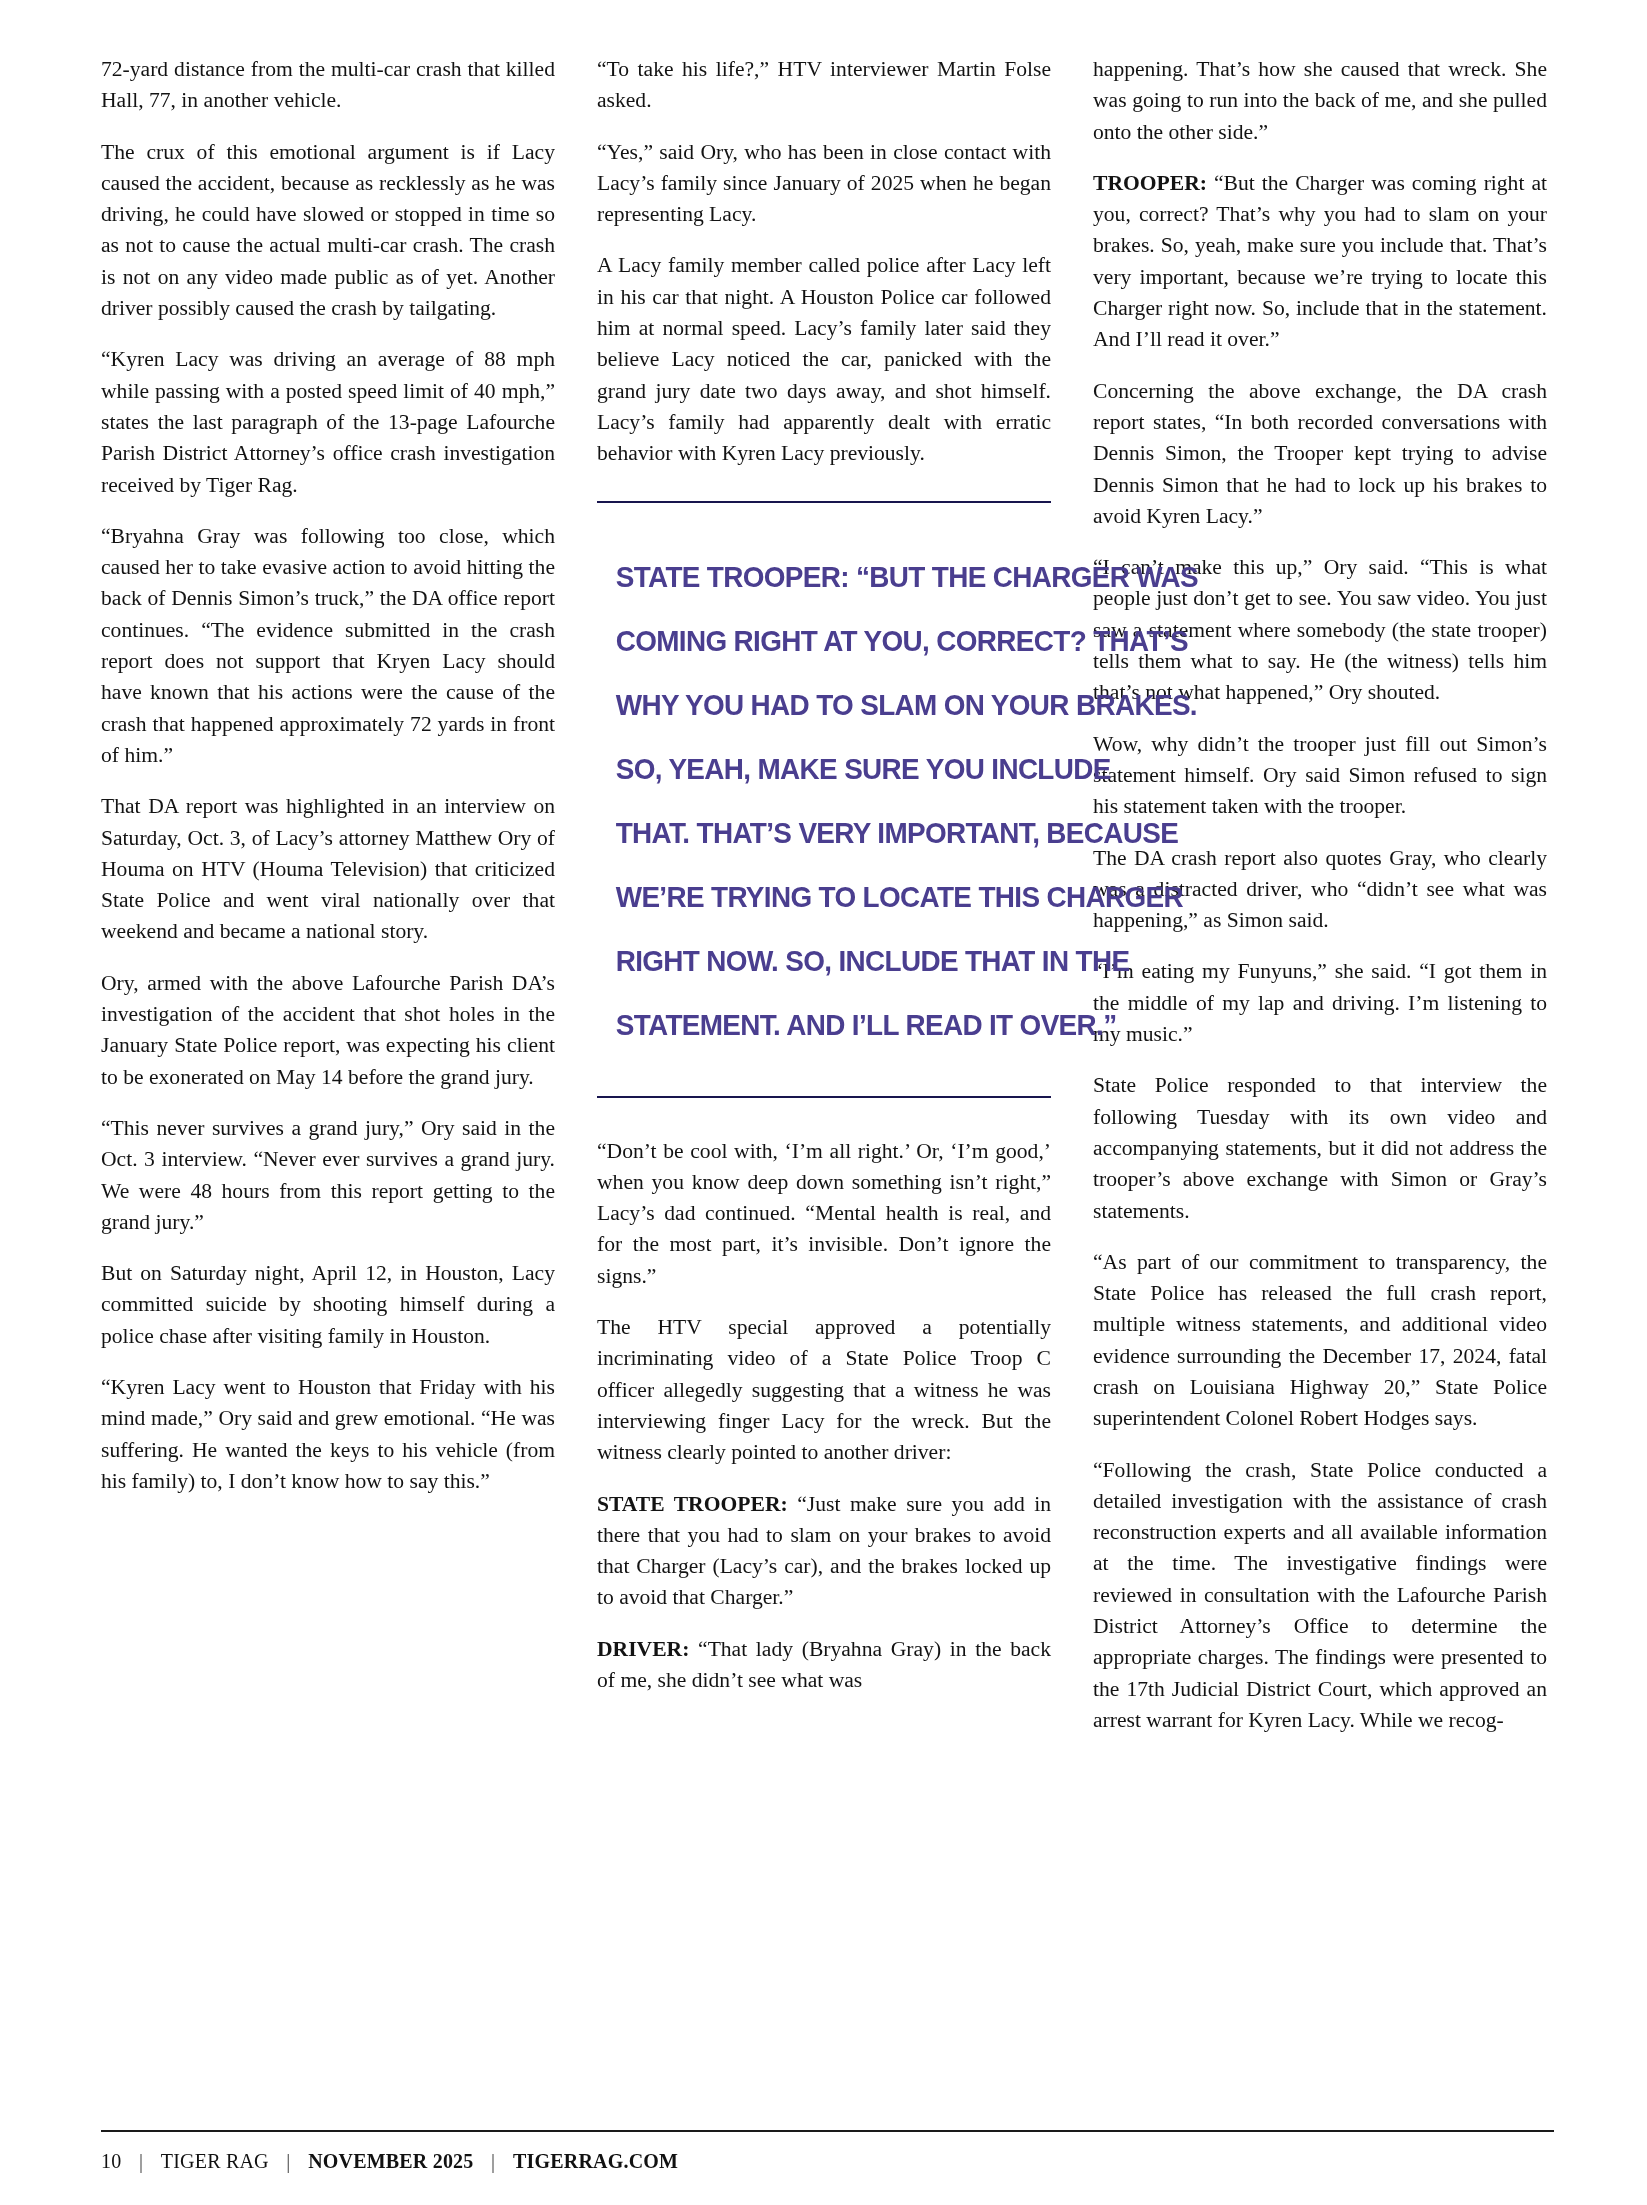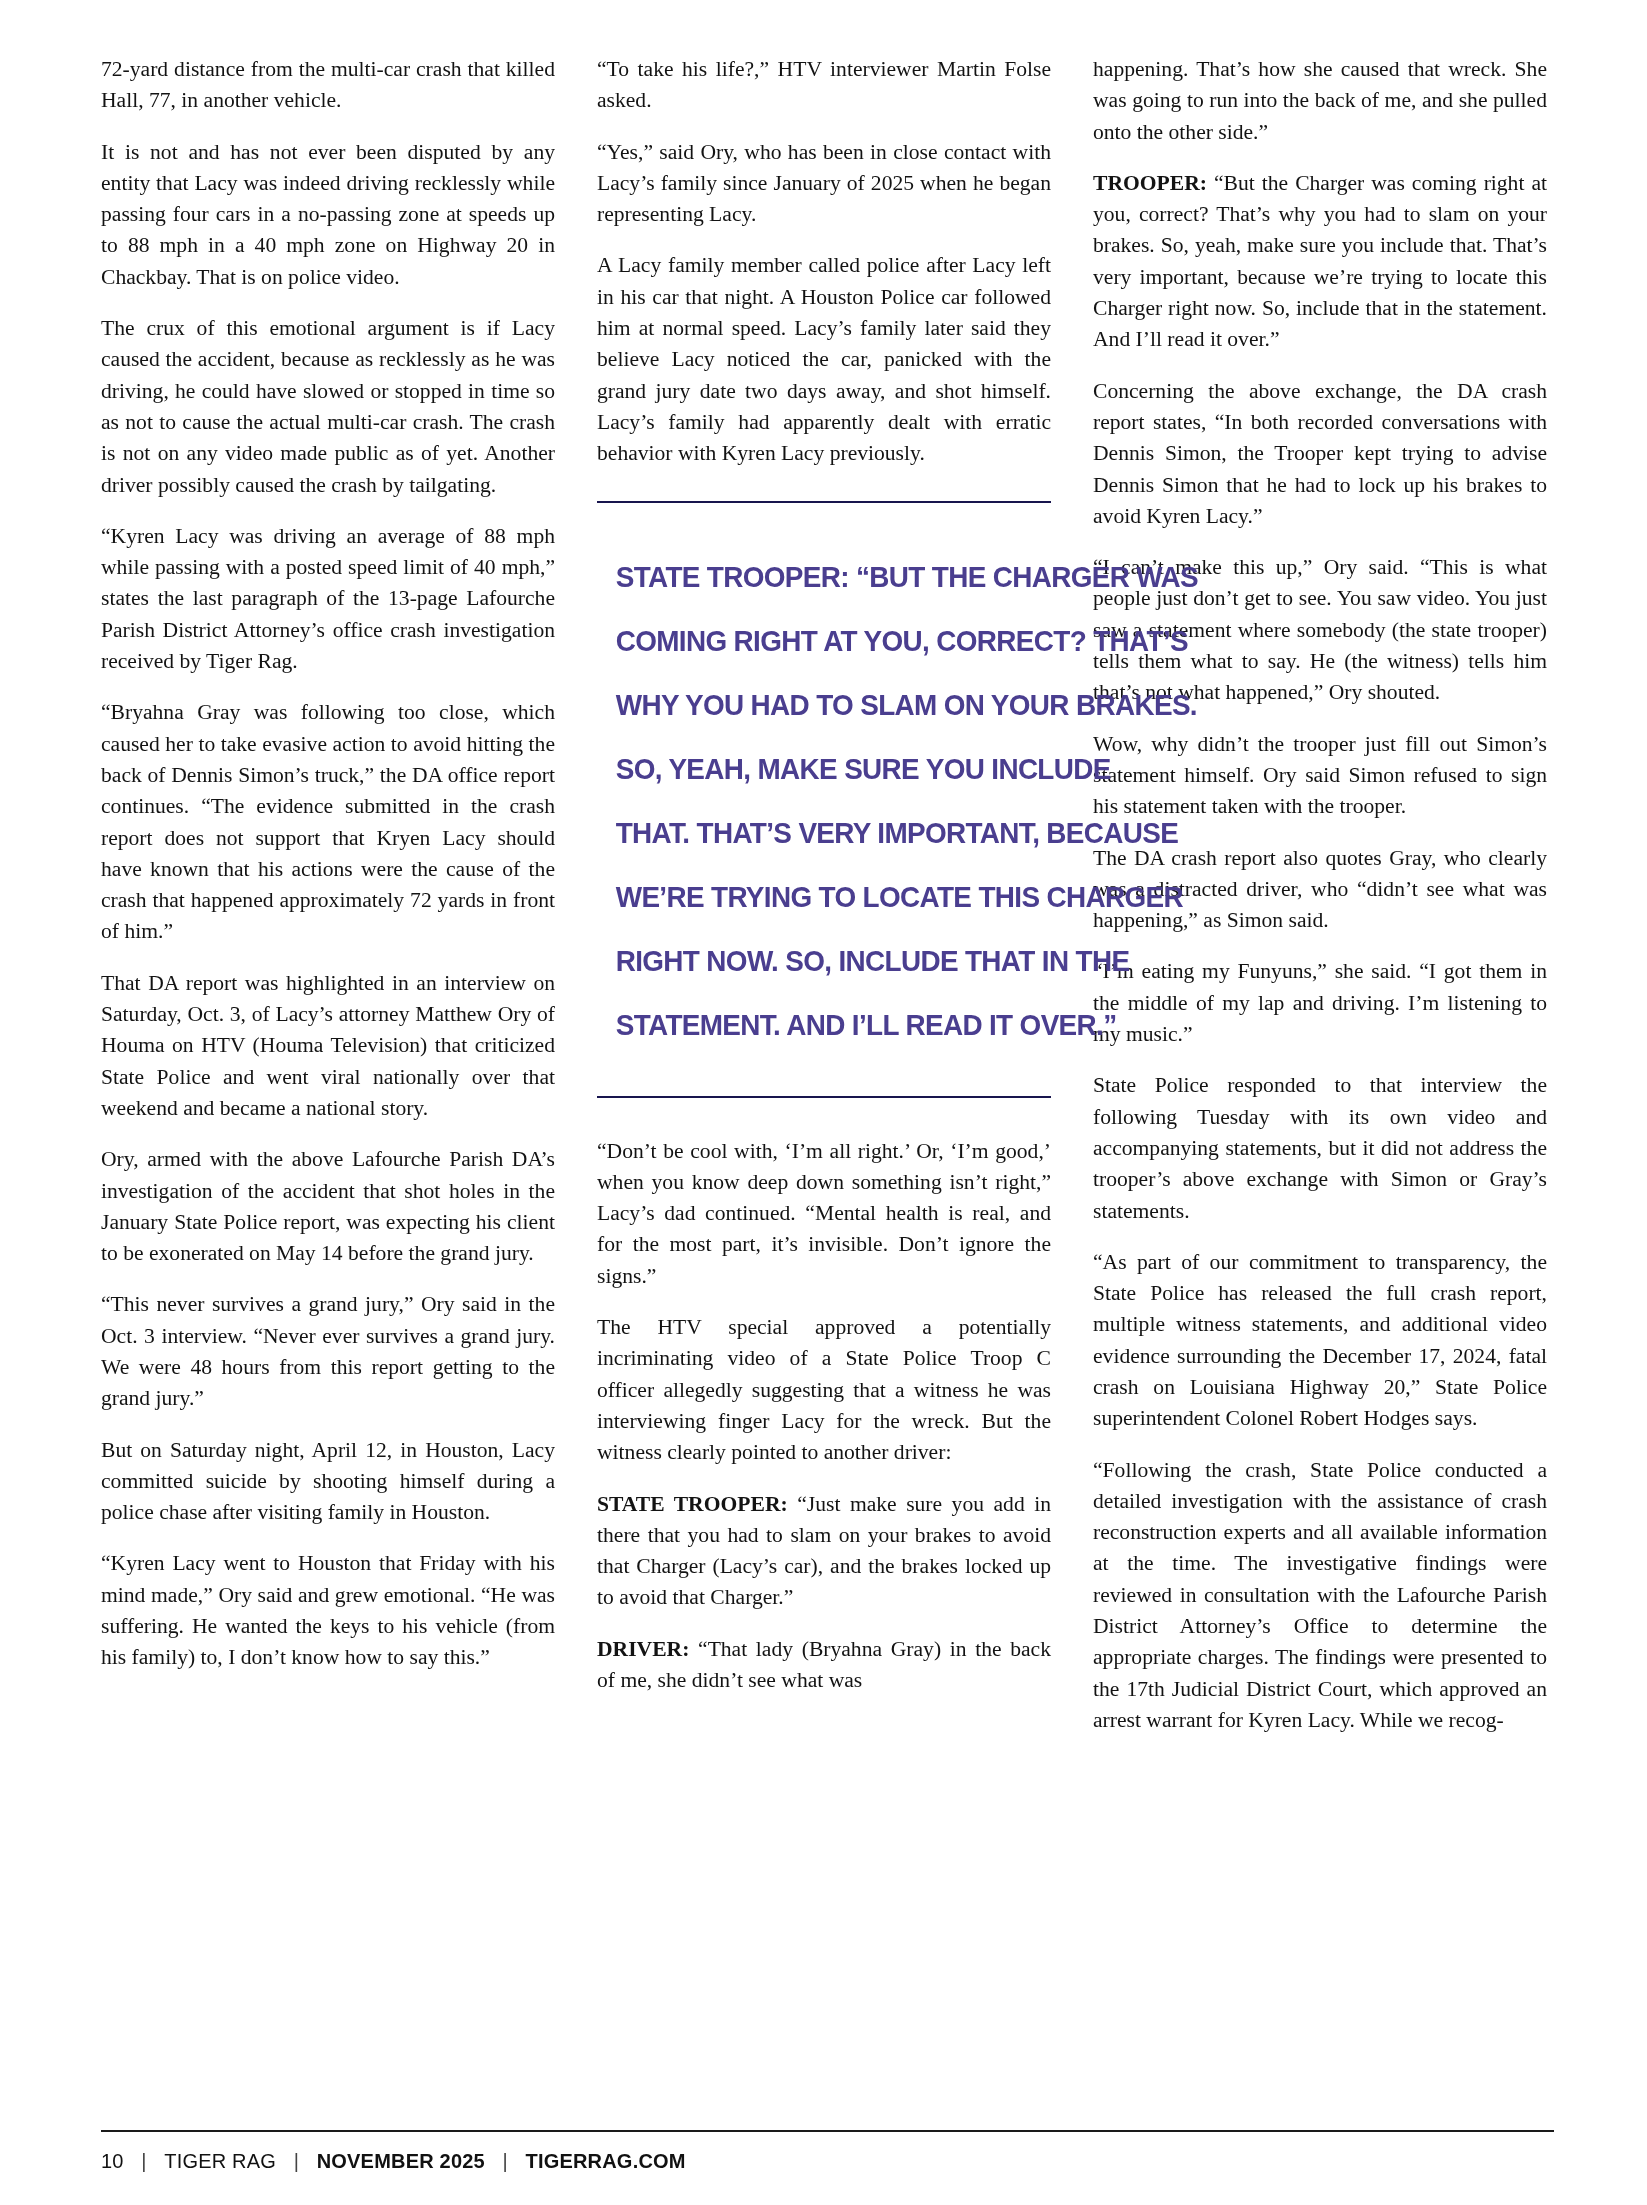--- a/index.html
+++ b/index.html
@@ -56,21 +56,21 @@
     transform: scaleX(0.93);
     white-space: nowrap;
   }
   .footer {
     position: absolute;
     left: 101px;
     right: 94px;
     bottom: 32px;
     border-top: 2px solid #1a1a1a;
     padding-top: 17.6px;
-    font-family: Liberation Sans, sans-serif;
+    font-family: Liberation Serif, serif;
     font-size: 20px;
     color: #111111;
     letter-spacing: 0.2px;
     display: flex;
     align-items: baseline;
   }
   .footer-item { white-space: nowrap; }
   .footer-item.bold { font-weight: 700; }
   .footer-sep {
     margin: 0 17.6px;
@@ -78,21 +78,20 @@
     font-weight: 400;
   }
 </style>
 </head>
 <body>
 
 <div class="page">
   <div class="columns">
     <div class="col">
         <p>72-yard distance from the multi-car crash that killed Hall, 77, in another vehicle.</p>
-        <p>It is not and has not ever been disputed by any entity that Lacy was indeed driving recklessly while passing four cars in a no-passing zone at speeds up to 88 mph in a 40 mph zone on Highway 20 in Chackbay. That is on police video.</p>
         <p>The crux of this emotional argument is if Lacy caused the accident, because as recklessly as he was driving, he could have slowed or stopped in time so as not to cause the actual multi-car crash. The crash is not on any video made public as of yet. Another driver possibly caused the crash by tailgating.</p>
         <p>“Kyren Lacy was driving an average of 88 mph while passing with a posted speed limit of 40 mph,” states the last paragraph of the 13-page Lafourche Parish District Attorney’s office crash investigation received by Tiger Rag.</p>
         <p>“Bryahna Gray was following too close, which caused her to take evasive action to avoid hitting the back of Dennis Simon’s truck,” the DA office report continues. “The evidence submitted in the crash report does not support that Kryen Lacy should have known that his actions were the cause of the crash that happened approximately 72 yards in front of him.”</p>
         <p>That DA report was highlighted in an interview on Saturday, Oct. 3, of Lacy’s attorney Matthew Ory of Houma on HTV (Houma Television) that criticized State Police and went viral nationally over that weekend and became a national story.</p>
         <p>Ory, armed with the above Lafourche Parish DA’s investigation of the accident that shot holes in the January State Police report, was expecting his client to be exonerated on May 14 before the grand jury.</p>
         <p>“This never survives a grand jury,” Ory said in the Oct. 3 interview. “Never ever survives a grand jury. We were 48 hours from this report getting to the grand jury.”</p>
         <p>But on Saturday night, April 12, in Houston, Lacy committed suicide by shooting himself during a police chase after visiting family in Houston.</p>
         <p>“Kyren Lacy went to Houston that Friday with his mind made,” Ory said and grew emotional. “He was suffering. He wanted the keys to his vehicle (from his family) to, I don’t know how to say this.”</p>
       </div>
     <div class="col">

